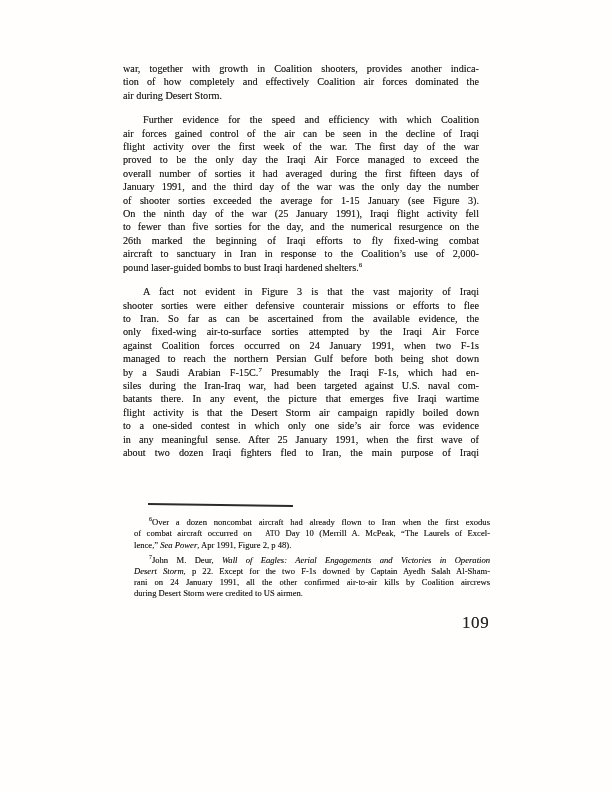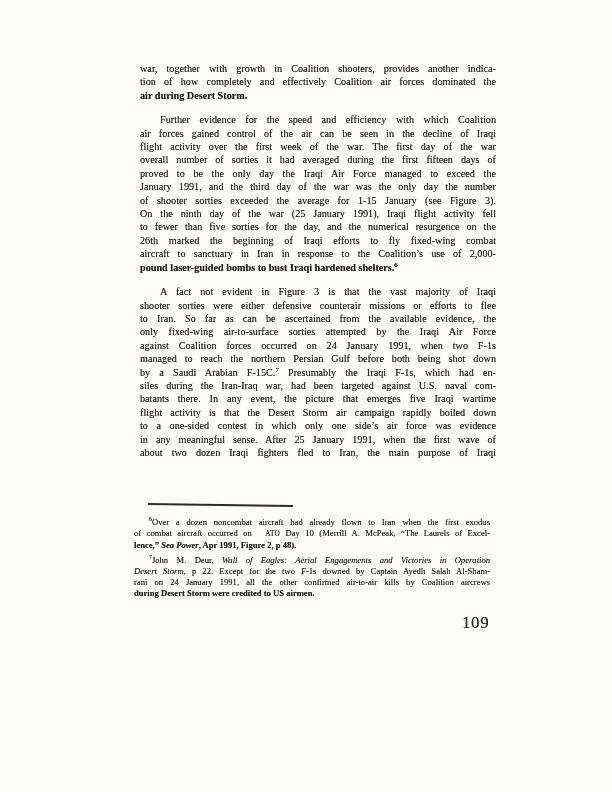--- a/index.html
+++ b/index.html
@@ -1,26 +1,26 @@
 <!DOCTYPE html>
 <html><head>
 <meta charset="utf-8">
 <style>
   html, body { margin:0; padding:0; background:#ffffff; }
   .page {
     position:relative; width:612px; height:792px; background:#fffefd;
     font-family:"Liberation Serif", serif; color:#1b1b1b; overflow:hidden;
     text-shadow: 0 0 0.35px rgba(25,25,25,0.55);
   }
-  .body-text { position:absolute; left:140px; top:62px; width:356px;
+  .body-text { position:absolute; left:123px; top:62px; width:356px;
     font-size:10.2px; line-height:13.4px; }
   .para { margin:0; }
   .para + .para { margin-top:11px; }
   .line { text-align:justify; text-align-last:justify; }
-  .line.end { text-align-last:left;font-weight:bold; }
+  .line.end { text-align-last:left; }
   .para.indent .line:first-child { text-indent:20px; }
   .footnote-rule { position:absolute; left:148px; top:504px; width:145px;
     height:1.6px; background:#2b2b2b; transform:rotate(0.8deg); }
   .footnotes { position:absolute; left:134px; top:517px; width:356px;
     font-size:8.6px; line-height:11.2px; }
   .footnote { margin:0; }
   .footnote + .footnote { margin-top:3px; }
   .footnote .line:first-child { text-indent:15px; }
   .page-number { position:absolute; left:462px; top:613px;
     font-size:17px; letter-spacing:0.6px; color:#222; }
@@ -35,22 +35,22 @@
   <main class="body-text">
       <div class="para">
         <div class="line">war, together with growth in Coalition shooters, provides another indica-</div>
         <div class="line">tion of how completely and effectively Coalition air forces dominated the</div>
         <div class="line end">air during Desert Storm.</div>
       </div>
       <div class="para indent">
         <div class="line">Further evidence for the speed and efficiency with which Coalition</div>
         <div class="line">air forces gained control of the air can be seen in the decline of Iraqi</div>
         <div class="line">flight activity over the first week of the war. The first day of the war</div>
+        <div class="line">proved to be the only day the Iraqi Air Force managed to exceed the</div>
         <div class="line">overall number of sorties it had averaged during the first fifteen days of</div>
-        <div class="line">proved to be the only day the Iraqi Air Force managed to exceed the</div>
         <div class="line">January 1991, and the third day of the war was the only day the number</div>
         <div class="line">of shooter sorties exceeded the average for 1-15 January (see Figure 3).</div>
         <div class="line">On the ninth day of the war (25 January 1991), Iraqi flight activity fell</div>
         <div class="line">to fewer than five sorties for the day, and the numerical resurgence on the</div>
         <div class="line">26th marked the beginning of Iraqi efforts to fly fixed-wing combat</div>
         <div class="line">aircraft to sanctuary in Iran in response to the Coalition’s use of 2,000-</div>
         <div class="line end">pound laser-guided bombs to bust Iraqi hardened shelters.<sup>6</sup></div>
       </div>
       <div class="para indent">
         <div class="line">A fact not evident in Figure 3 is that the vast majority of Iraqi</div>

